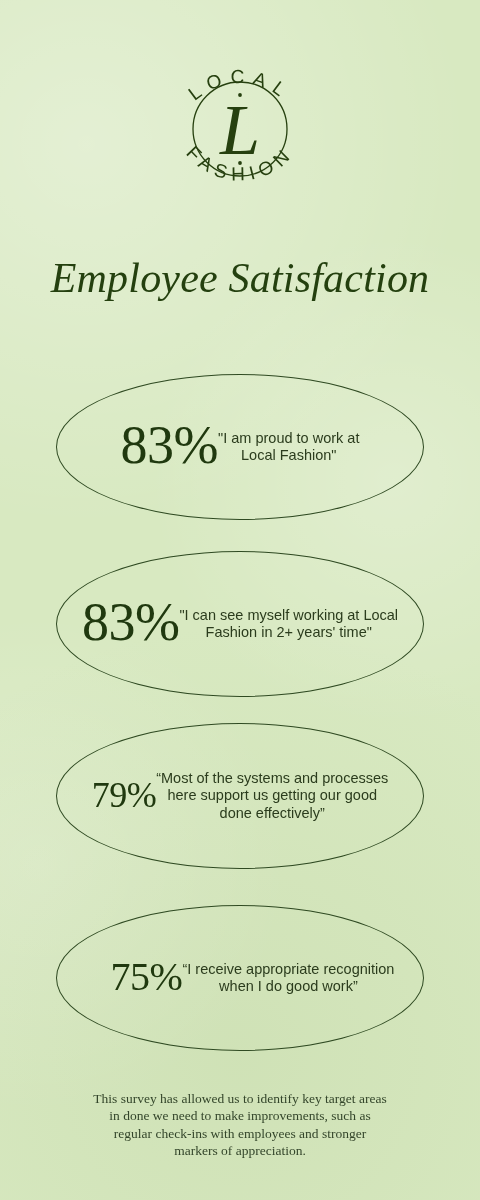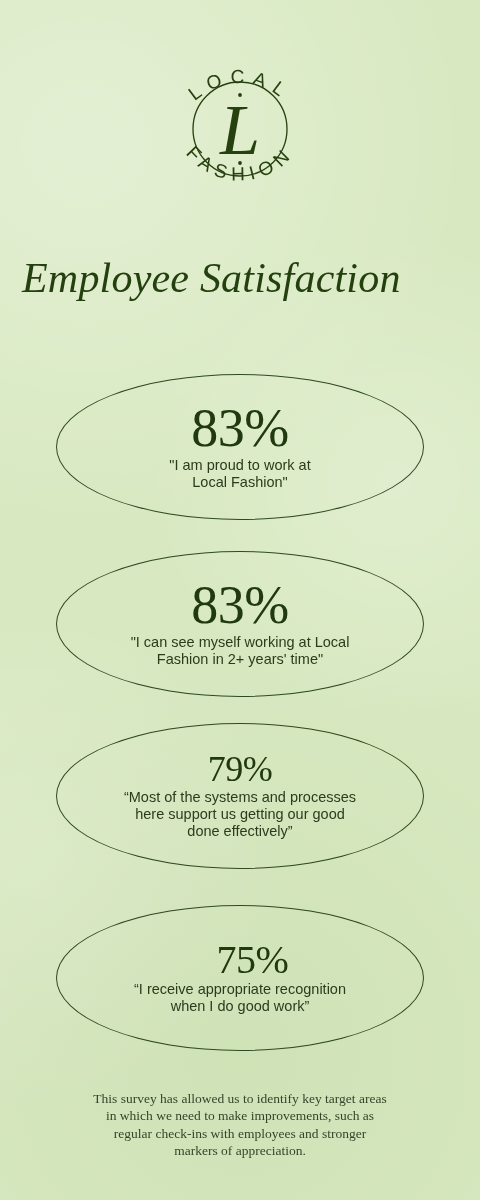--- a/index.html
+++ b/index.html
@@ -44,20 +44,21 @@
     width: 170px;
     height: 170px;
   }
 
   
   #poster-title {
     position: absolute;
     left: 0;
     right: 0;
     top: 224px;
+    text-align: center;
     font-family: "Liberation Serif", "DejaVu Serif", serif;
     font-style: italic;
     font-weight: 400;
     font-size: 42px;
     line-height: 1.25;
     letter-spacing: 0.2px;
     color: #24400f;
     padding: 0 22px;
     box-sizing: border-box;
   }
@@ -77,21 +78,21 @@
     position: absolute;
     inset: 0;
     border: 1.4px solid #2f4a22;
     border-radius: 50% / 50%;
     box-sizing: border-box;
   }
   .stat .inner {
     position: absolute;
     inset: 0;
     display: flex;
-    flex-direction: column;
+    flex-direction: row;
     align-items: center;
     justify-content: center;
     padding: 0 24px;
     box-sizing: border-box;
   }
   .stat .pct {
     font-family: "Liberation Serif", "DejaVu Serif", serif;
     font-weight: 400;
     font-size: 52px;
     line-height: 0.96;
@@ -211,18 +212,18 @@
       <div class="pct">75%</div>
       <div class="quote">
         <span class="qline">“I receive appropriate recognition</span>
         <span class="qline">when I do good work”</span>
       </div>
     </div>
   </div>
 
   <p id="footer-note">
     <span class="fline">This survey has allowed us to identify key target areas</span>
-    <span class="fline">in which we need to make improvements, such as</span>
+    <span class="fline">in done we need to make improvements, such as</span>
     <span class="fline">regular check-ins with employees and stronger</span>
     <span class="fline">markers of appreciation.</span>
   </p>
 
 </div>
 
 </body></html>

